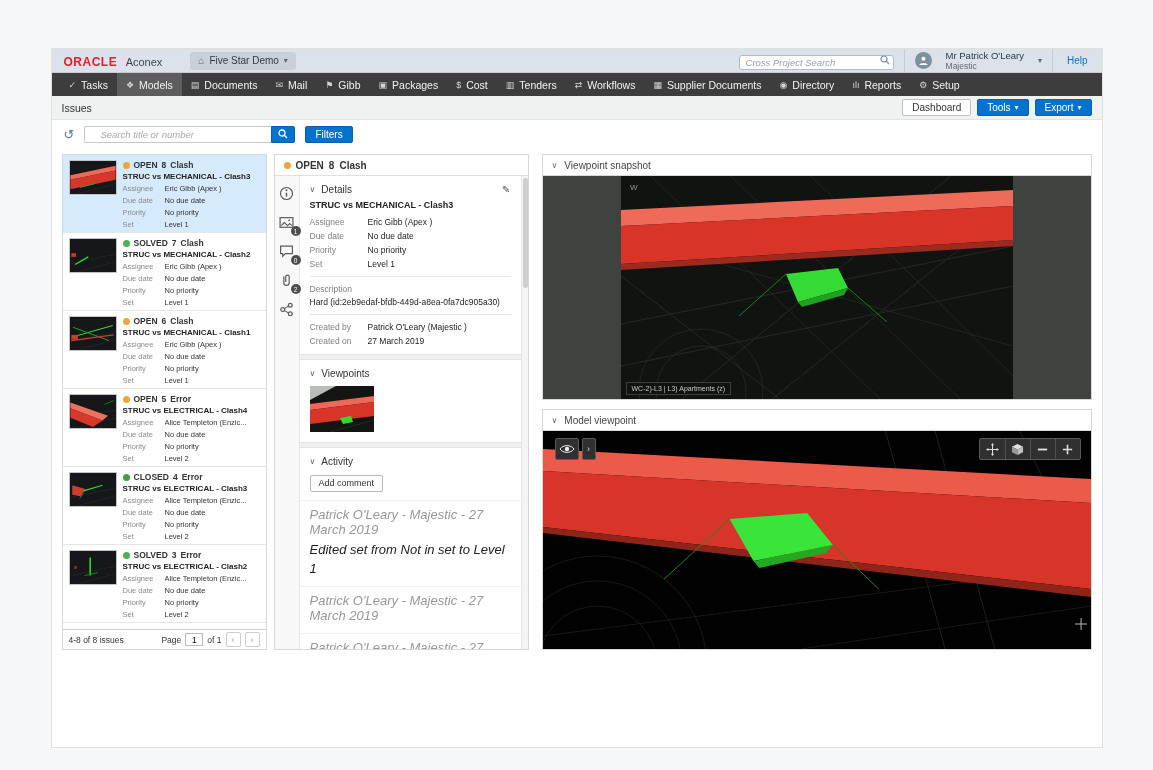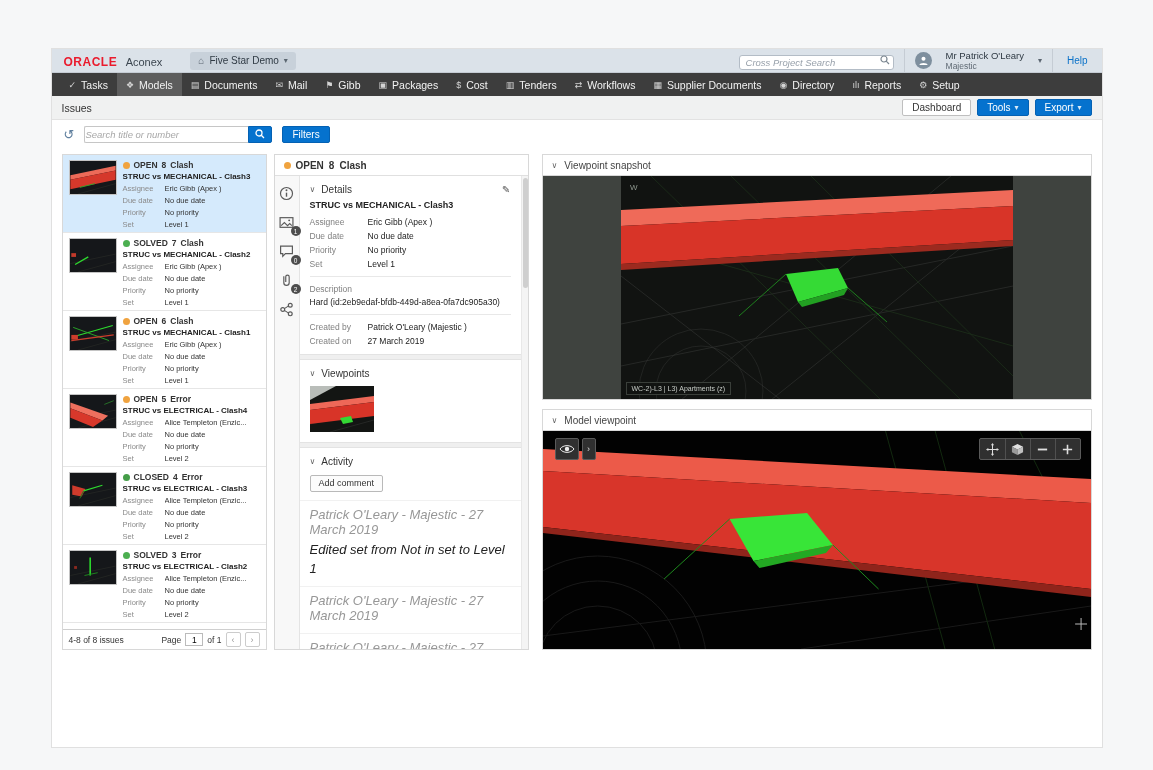--- a/index.html
+++ b/index.html
@@ -33,21 +33,21 @@
   
   .subheader { height:24px; background:#f0f1f1; border-bottom:1px solid #e2e2e2; display:flex; align-items:center; padding:0 10px; gap:6px; }
   .crumb { font-size:10.5px; color:#333; }
   .btn { height:17px; border-radius:2px; font-size:10px; display:inline-flex; align-items:center; gap:4px; padding:7px 9px; cursor:pointer; border:1px solid transparent; font-family:inherit; }
   .btn.light { background:#fff; border-color:#bfbfbf; color:#333; }
   .btn.blue  { background:#0572ce; border-color:#0461b3; color:#fff; }
   .btn.blue .caret { color:rgba(255,255,255,.85); }
   .toolbar { height:28px; display:flex; align-items:center; padding:0 12px; gap:10px; background:#fff; }
   .refresh { color:#5f7f9e; font-size:13px; line-height:1; cursor:pointer; }
   .searchbox { display:flex; height:17px; }
-  .searchbox input { width:164px; border:1px solid #c6c6c6; border-right:none; border-radius:2px 0 0 2px; font-size:9.5px; font-style:italic; padding:0 0; font-family:inherit; }
+  .searchbox input { width:187px; border:1px solid #c6c6c6; border-right:none; border-radius:2px 0 0 2px; font-size:9.5px; font-style:italic; padding:0 15px; font-family:inherit; }
   .searchbox input::placeholder { color:#a8a8a8; }
   .s-btn { width:24px; background:#0572ce; border:1px solid #0461b3; border-radius:0 2px 2px 0; display:flex; align-items:center; justify-content:center; cursor:pointer; }
 
   
   .content { height:502px; padding:6px 10px 0; display:flex; align-items:stretch; background:#fff; }
 
   
   .list-panel { width:205px; border:1px solid #d8d8d8; display:flex; flex-direction:column; background:#fff; }
   .issue-list { flex:1; overflow:hidden; }
   .issue-card { height:78px; padding:5px 6px; display:flex; gap:6px; border-bottom:1px solid #e6e6e6; cursor:pointer; background:#fff; }

